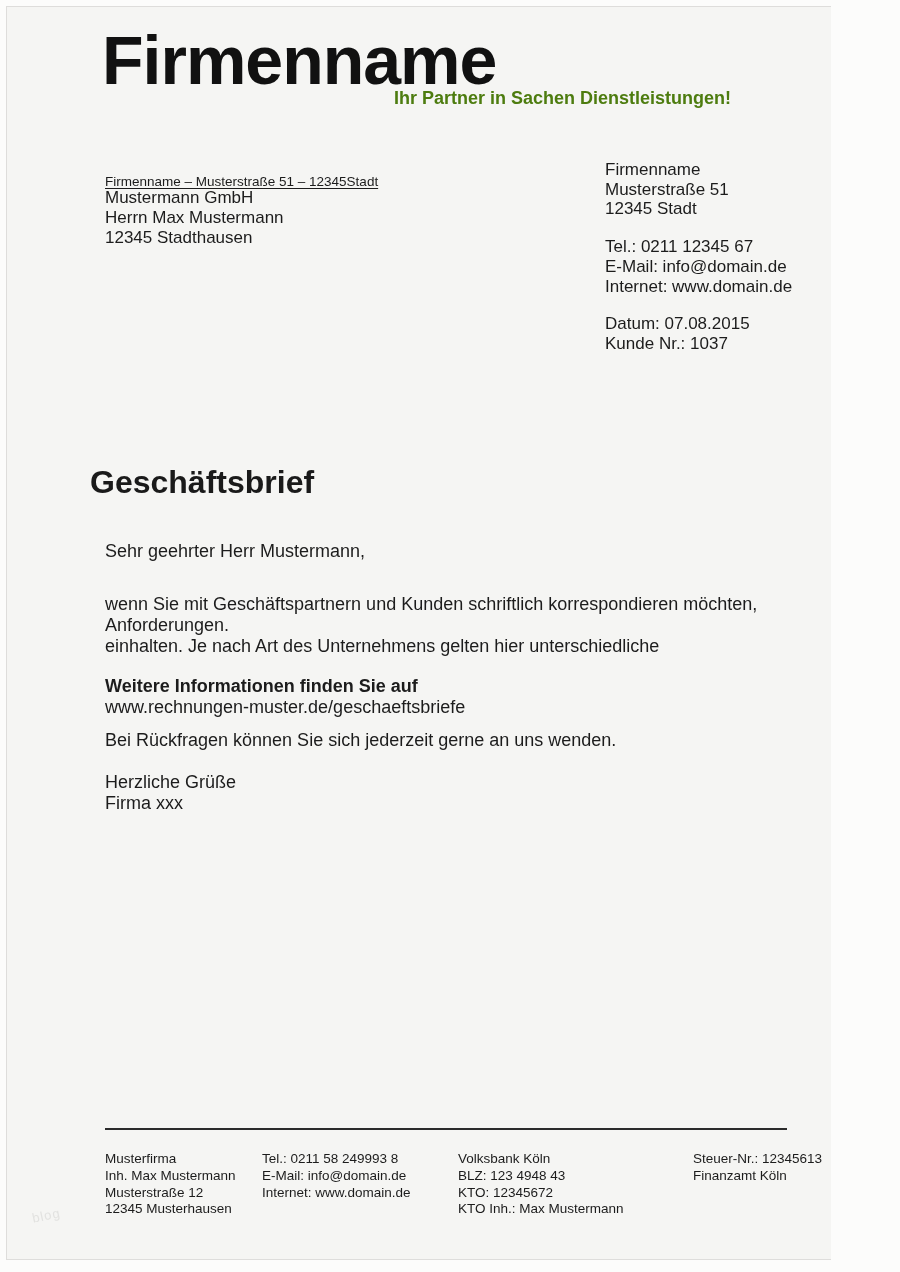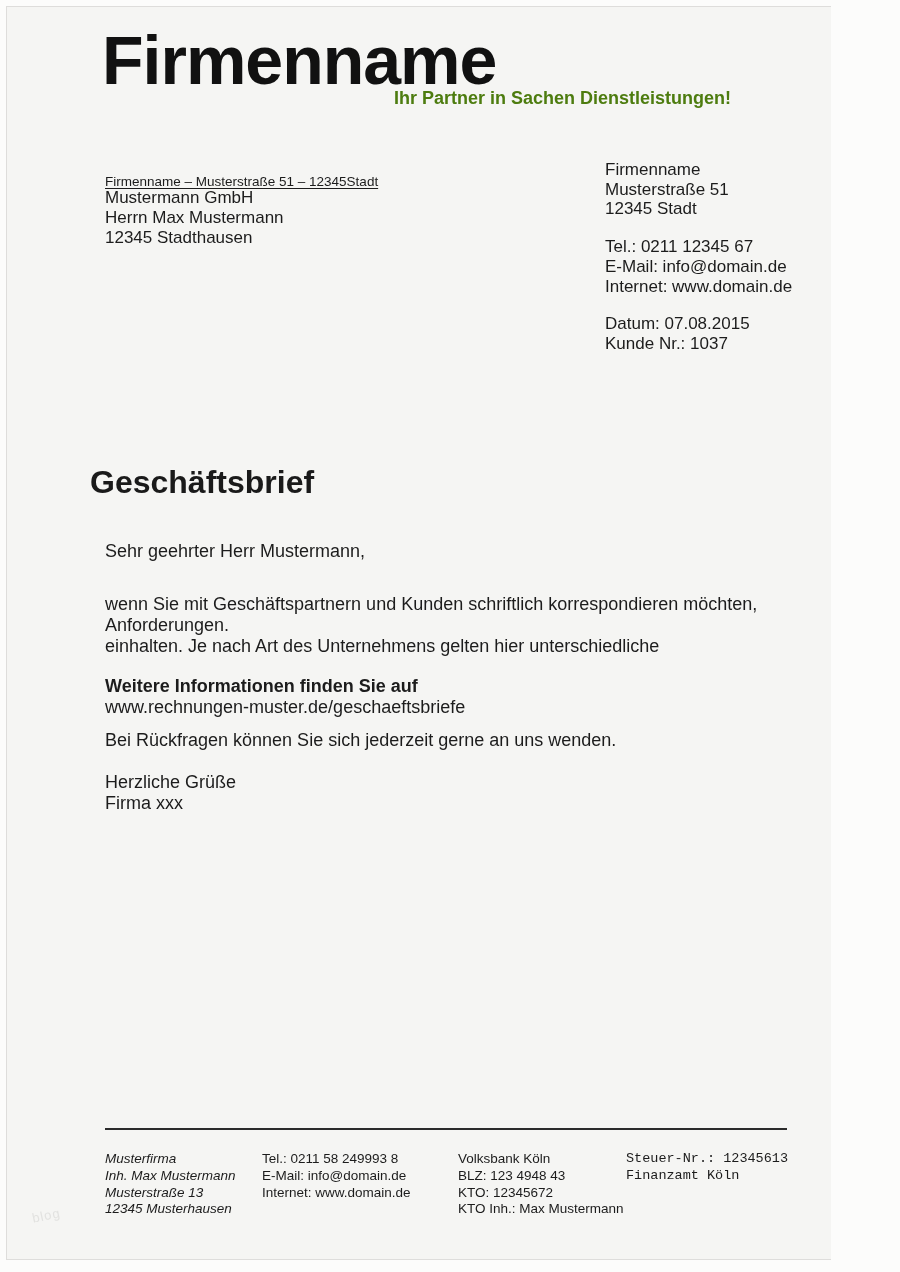--- a/index.html
+++ b/index.html
@@ -96,24 +96,24 @@
     width: 682px; height: 2px;
     background: #2b2b2b;
   }
   .footer-col {
     position: absolute;
     top: 1151px;
     font-size: 13.5px;
     line-height: 16.8px;
     white-space: nowrap;
   }
-  .fc1 { left: 105px; font-style: italic; }
+  .fc1 { left: 105px; }
   .fc2 { left: 262px; }
   .fc3 { left: 458px; }
-  .fc4 { left: 626px; font-family: Liberation Mono, monospace; }
+  .fc4 { left: 693px; }
 </style>
 </head>
 <body>
 
 <div class="page">
   <div class="sheet"></div>
 
   <div class="watermark">blog</div>
 
   <div class="logo">Firmenname</div>
@@ -161,21 +161,21 @@
       <div>Herzliche Grüße</div>
       <div>Firma xxx</div>
     </div>
   </div>
 
   <div class="footer-rule"></div>
 
   <div class="footer-col fc1">
     <div>Musterfirma</div>
     <div>Inh. Max Mustermann</div>
-    <div>Musterstraße 13</div>
+    <div>Musterstraße 12</div>
     <div>12345 Musterhausen</div>
   </div>
   <div class="footer-col fc2">
     <div>Tel.: 0211 58 249993 8</div>
     <div>E-Mail: info@domain.de</div>
     <div>Internet: www.domain.de</div>
   </div>
   <div class="footer-col fc3">
     <div>Volksbank Köln</div>
     <div>BLZ: 123 4948 43</div>

